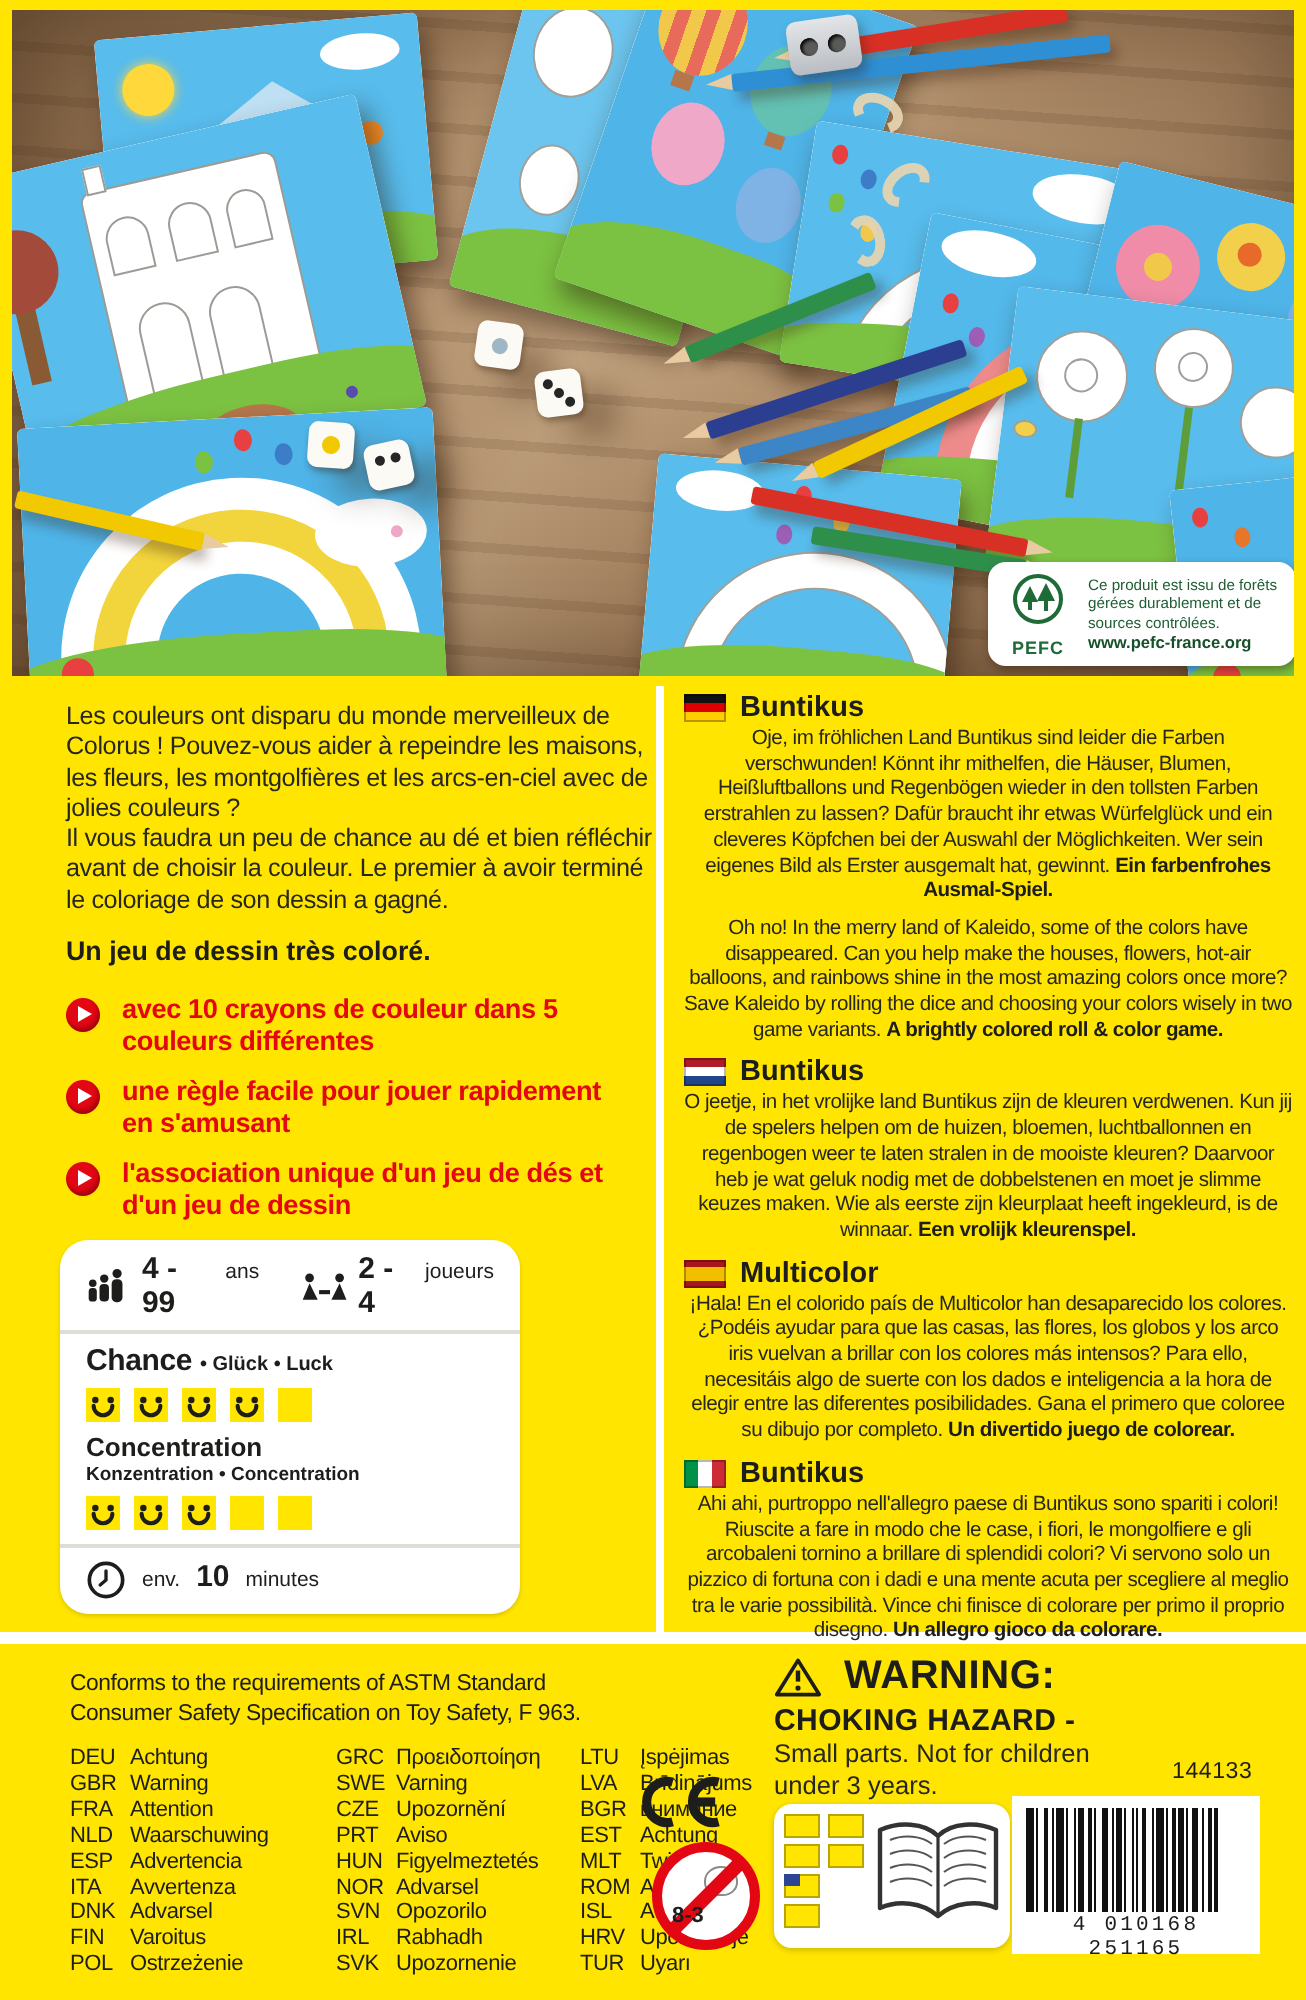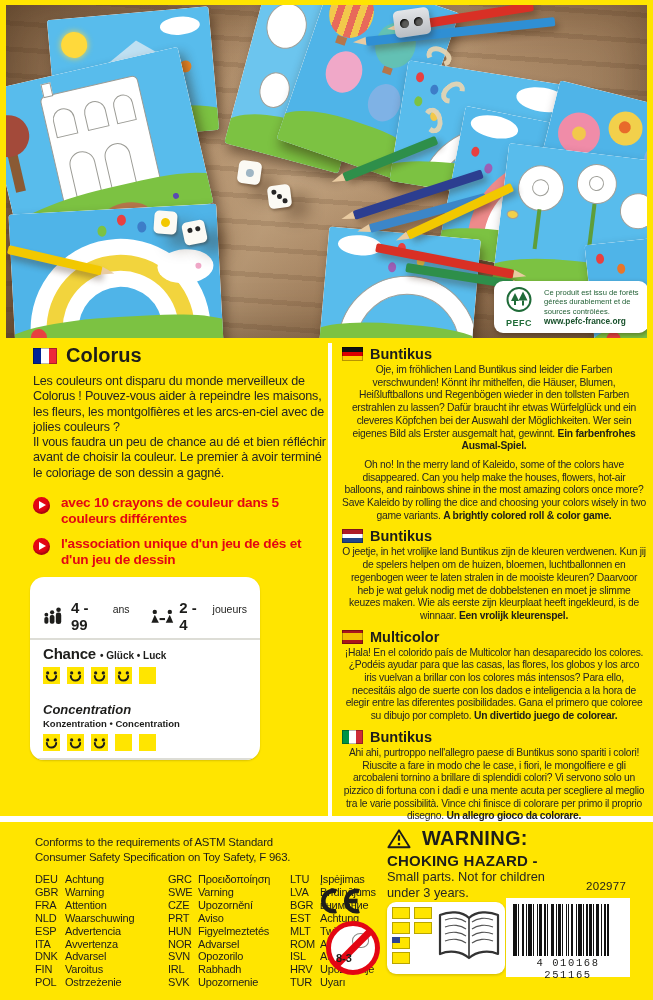--- a/index.html
+++ b/index.html
@@ -85,29 +85,29 @@
   .bullet { display:flex; gap:11px; margin-bottom:9px; width:270px; }
   .bul { flex:0 0 17px; width:17px; height:17px; margin-top:2px; border-radius:50%; background:#E30613;
          position:relative; box-shadow:inset -1px -2px 2px rgba(0,0,0,.28); }
   .bul::after { content:""; position:absolute; left:6px; top:4.3px;
          border-left:7px solid #fff; border-top:4.3px solid transparent; border-bottom:4.3px solid transparent; }
   .bullet span { font-size:13.6px; line-height:16px; font-weight:bold; color:#E30613; letter-spacing:-.2px; }
 
   
   .infobox { margin-top:9px; margin-left:-3px; width:230px; background:#fff; border-radius:14px;
              box-shadow:0 1px 2px rgba(0,0,0,.15); overflow:hidden; }
-  .ib-row1 { display:flex; align-items:center; gap:20px; padding:22px 13px 5px; border-bottom:2px solid #DDDDD6; }
+  .ib-row1 { display:flex; align-items:center; gap:20px; padding:6px 13px 5px; border-bottom:2px solid #DDDDD6; }
   .ib-group { display:flex; align-items:baseline; gap:5px; }
   .ib-group svg { align-self:center; }
   .ib-num { font-size:15px; font-weight:bold; }
   .ib-unit { font-size:10.5px; }
   .ib-mid { padding:5px 13px 7px; border-bottom:2px solid #DDDDD6; }
   .ib-label { font-size:15px; font-weight:bold; letter-spacing:-.2px; }
   .ib-label .alts { font-size:10px; letter-spacing:0; }
-  .ib-label2 { font-size:13px; font-weight:bold; margin-top:18px;font-style:italic; }
+  .ib-label2 { font-size:13px; font-weight:bold; margin-top:5px; }
   .ib-sub { font-size:9.5px; font-weight:bold; margin-top:1px; }
   .smiley-row { display:flex; gap:7px; margin-top:5px; }
   .sm { width:17px; height:17px; background:#FFE500; display:inline-block; }
   .sm svg { width:100%; height:100%; display:block; }
   .ib-time { display:flex; align-items:baseline; gap:8px; padding:6px 13px 7px; }
   .ib-time svg { align-self:center; }
   .ib-time .pre { font-size:10.5px; }
 
   
   .col-right { position:absolute; left:342px; top:346px; width:304px;text-align:center; }
@@ -362,30 +362,31 @@
         <div>sources contrôlées.</div>
         <b>www.pefc-france.org</b>
       </div>
     </div>
   </div>
 
   <div class="divider-v"></div>
   <div class="divider-h"></div>
 
   <div class="col-left">
-    <div class="title-row">
-      <span class="flag flag-fr big"></span>
-      <h1>Colorus</h1>
-    </div>
     <p class="body-lg">Les couleurs ont disparu du monde merveilleux de Colorus ! Pouvez-vous aider à repeindre les maisons, les fleurs, les montgolfières et les arcs-en-ciel avec de jolies couleurs ?
 Il vous faudra un peu de chance au dé et bien réfléchir avant de choisir la couleur. Le premier à avoir terminé le coloriage de son dessin a gagné.</p>
+    <p class="tagline">Un jeu de dessin très coloré.</p>
     <div class="bullets">
       <div class="bullet">
         <span class="bul"></span>
         <span>avec 10 crayons de couleur dans 5 couleurs différentes</span>
+      </div>
+      <div class="bullet">
+        <span class="bul"></span>
+        <span>une règle facile pour jouer rapidement en s'amusant</span>
       </div>
       <div class="bullet">
         <span class="bul"></span>
         <span>l'association unique d'un jeu de dés et d'un jeu de dessin</span>
       </div>
     </div>
 
     <div class="infobox">
       <div class="ib-row1">
         <span class="ib-group">
@@ -469,20 +470,29 @@
               <svg viewBox="0 0 20 20">
                 <circle cx="5.5" cy="7" r="1.9" fill="#1D1D1B"></circle>
                 <circle cx="14.5" cy="7" r="1.9" fill="#1D1D1B"></circle>
                 <path d="M4.5 10.5a5.5 5.5 0 0 0 11 0" fill="none" stroke="#1D1D1B" stroke-width="2.4" stroke-linecap="round"></path>
               </svg>
             </span>
             <span class="sm"></span>
             <span class="sm"></span>
           </div>
       </div>
+      <div class="ib-time">
+        <svg width="20" height="20" viewBox="0 0 24 24">
+          <circle cx="12" cy="12" r="10" fill="#fff" stroke="#1D1D1B" stroke-width="2.2"></circle>
+          <path d="M12 6.5 V12 L8.5 15" fill="none" stroke="#1D1D1B" stroke-width="2" stroke-linecap="round"></path>
+        </svg>
+        <span class="pre">env.</span>
+        <b class="ib-num">10</b>
+        <span class="ib-unit">minutes</span>
+      </div>
     </div>
   </div>
 
   <div class="col-right">
     <section class="lang-sec">
       <div class="title-row">
           <span class="flag flag-de"></span>
         <h2>Buntikus</h2>
         </div>
       <p class="body-sm"><span>Oje, im fröhlichen Land Buntikus sind leider die Farben verschwunden! Könnt ihr mithelfen, die Häuser, Blumen, Heißluftballons und Regenbögen wieder in den tollsten Farben erstrahlen zu lassen? Dafür braucht ihr etwas Würfelglück und ein cleveres Köpfchen bei der Auswahl der Möglichkeiten. Wer sein eigenes Bild als Erster ausgemalt hat, gewinnt.</span>
@@ -660,21 +670,21 @@
           <line x1="13" y1="7.5" x2="13" y2="13.5" stroke="#1D1D1B" stroke-width="2.4"></line>
           <circle cx="13" cy="17" r="1.4" fill="#1D1D1B"></circle>
         </svg>
         <span>WARNING:</span>
       </div>
       <div class="choking">CHOKING HAZARD -</div>
       <div class="smalltxt">Small parts. Not for children</div>
       <div class="smalltxt">under 3 years.</div>
     </div>
 
-    <div class="itemno">202977</div>
+    <div class="itemno">144133</div>
 
     <div class="booklet">
       <div class="bk-flags">
         <span class="flag flag-fr sm"></span>
         <span class="flag flag-es sm"></span>
         <span class="flag flag-de sm"></span>
         <span class="flag flag-it sm"></span>
         <span class="flag flag-us sm"></span>
         <span></span>
         <span class="flag flag-nl sm"></span>

